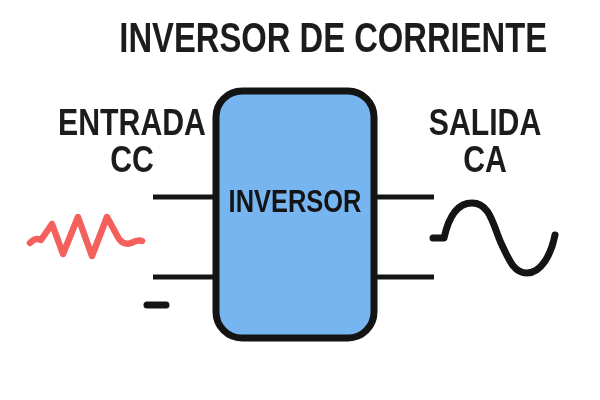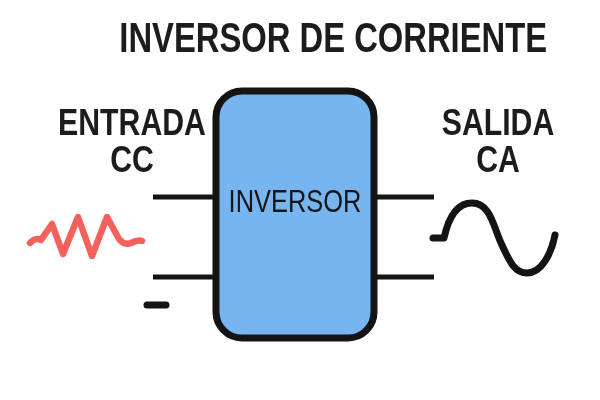--- a/index.html
+++ b/index.html
@@ -25,25 +25,25 @@
     letter-spacing:0px;color:#1c1c1c;margin-left:33px;
   }
   .side-label{
     position:absolute;top:104px;
     text-align:center;
     font-size:36px;line-height:37px;font-weight:700;
     color:#1c1c1c;
   }
   .side-label .cond{transform:scaleX(0.84);}
   .input-label{left:0;width:202px;padding-left:31px;}
-  .output-label{left:398px;width:200px;}
+  .output-label{left:385px;width:200px;}
   .box-label{
     position:absolute;left:213px;top:186px;width:164px;
     text-align:center;
-    font-size:31px;line-height:31px;font-weight:400;
+    font-size:31px;line-height:31px;font-weight:700;
     color:#141414;
   }
   .box-label .cond{transform:scaleX(0.82);}
 </style>
 </head>
 <body>
 
 <div class="stage">
 
   <svg width="600" height="400" viewBox="0 0 600 400">

